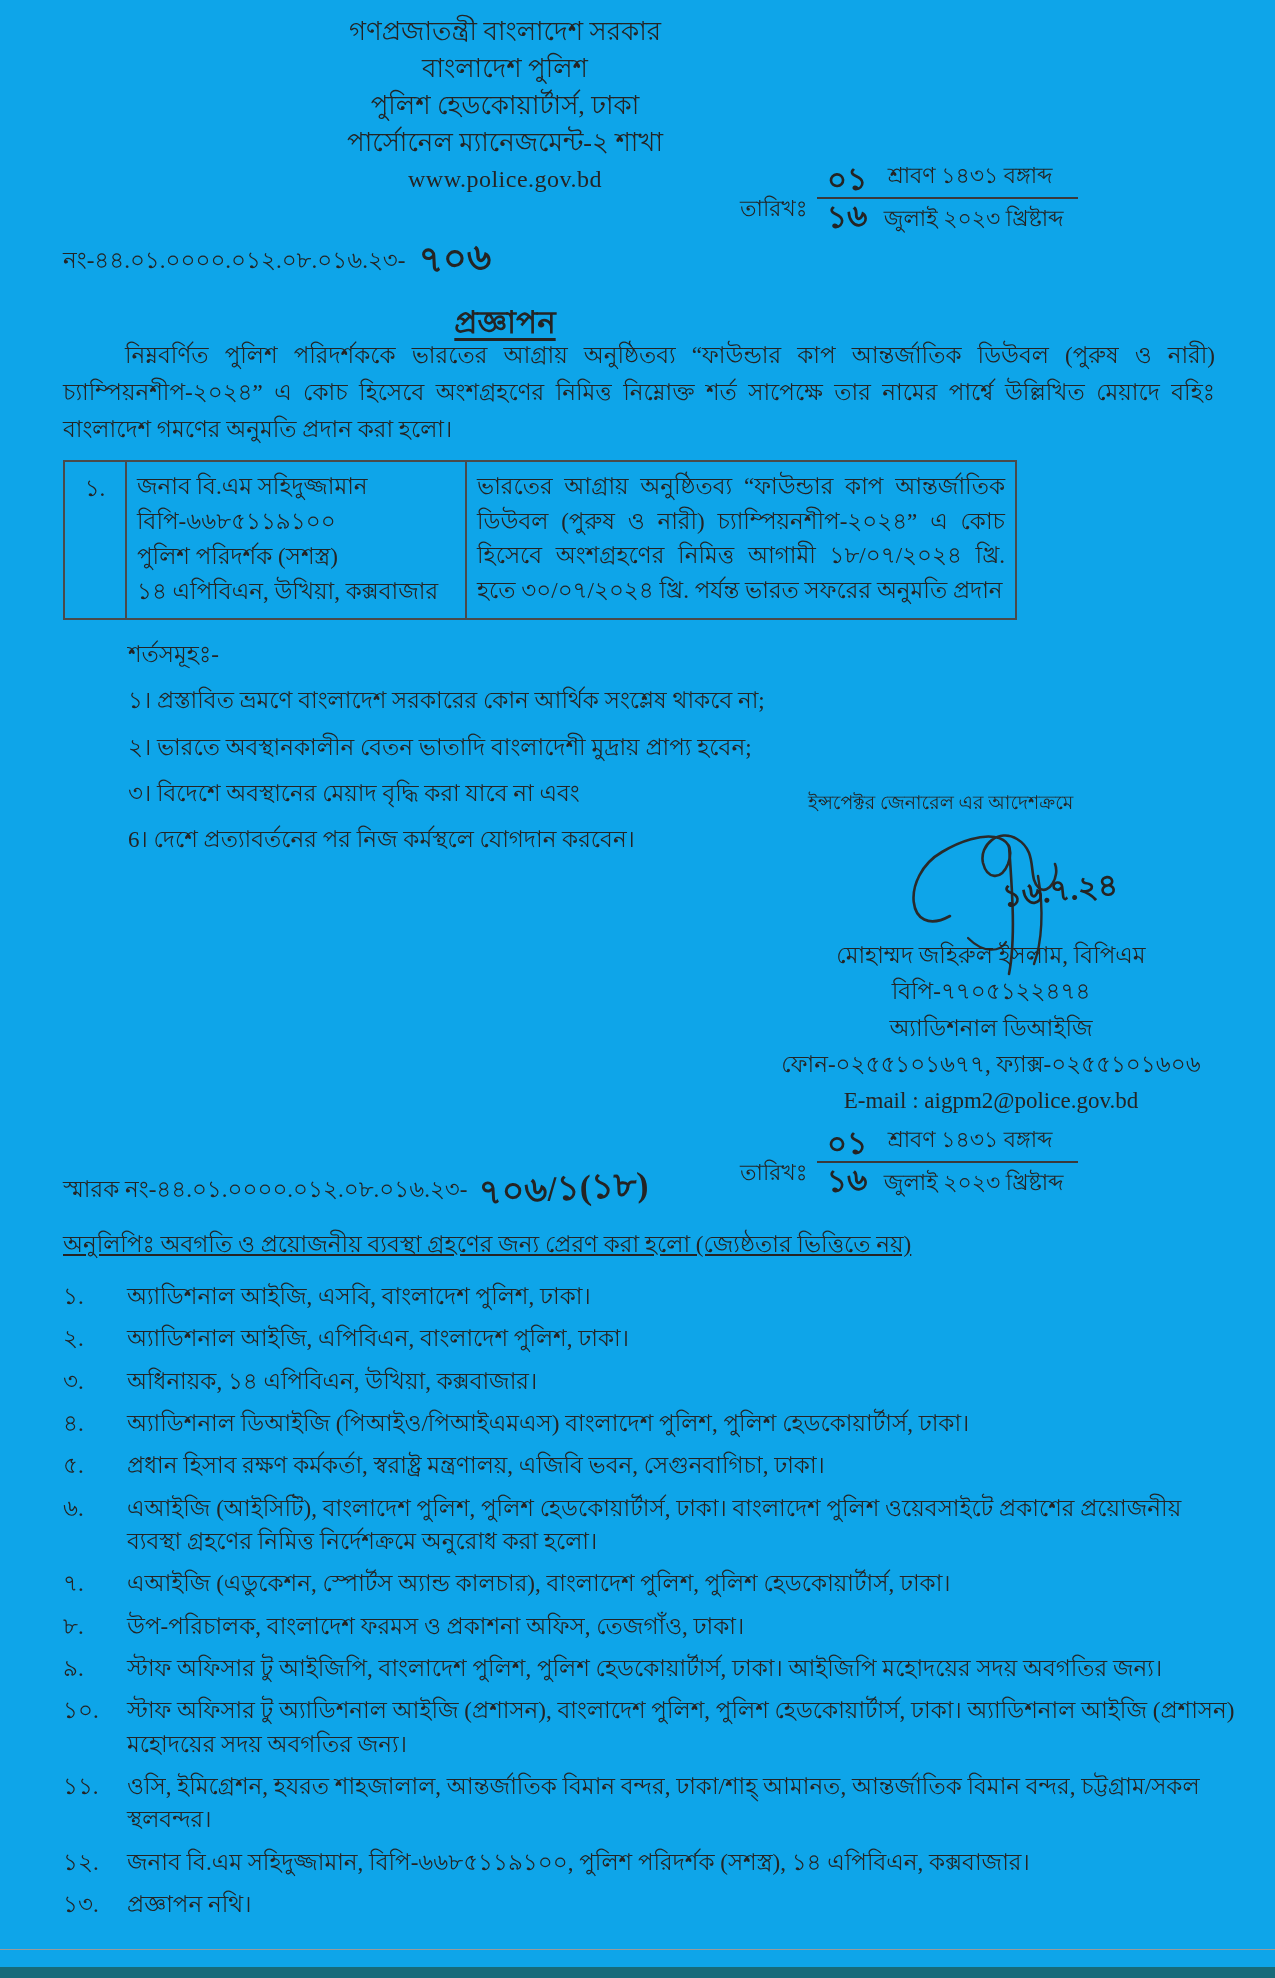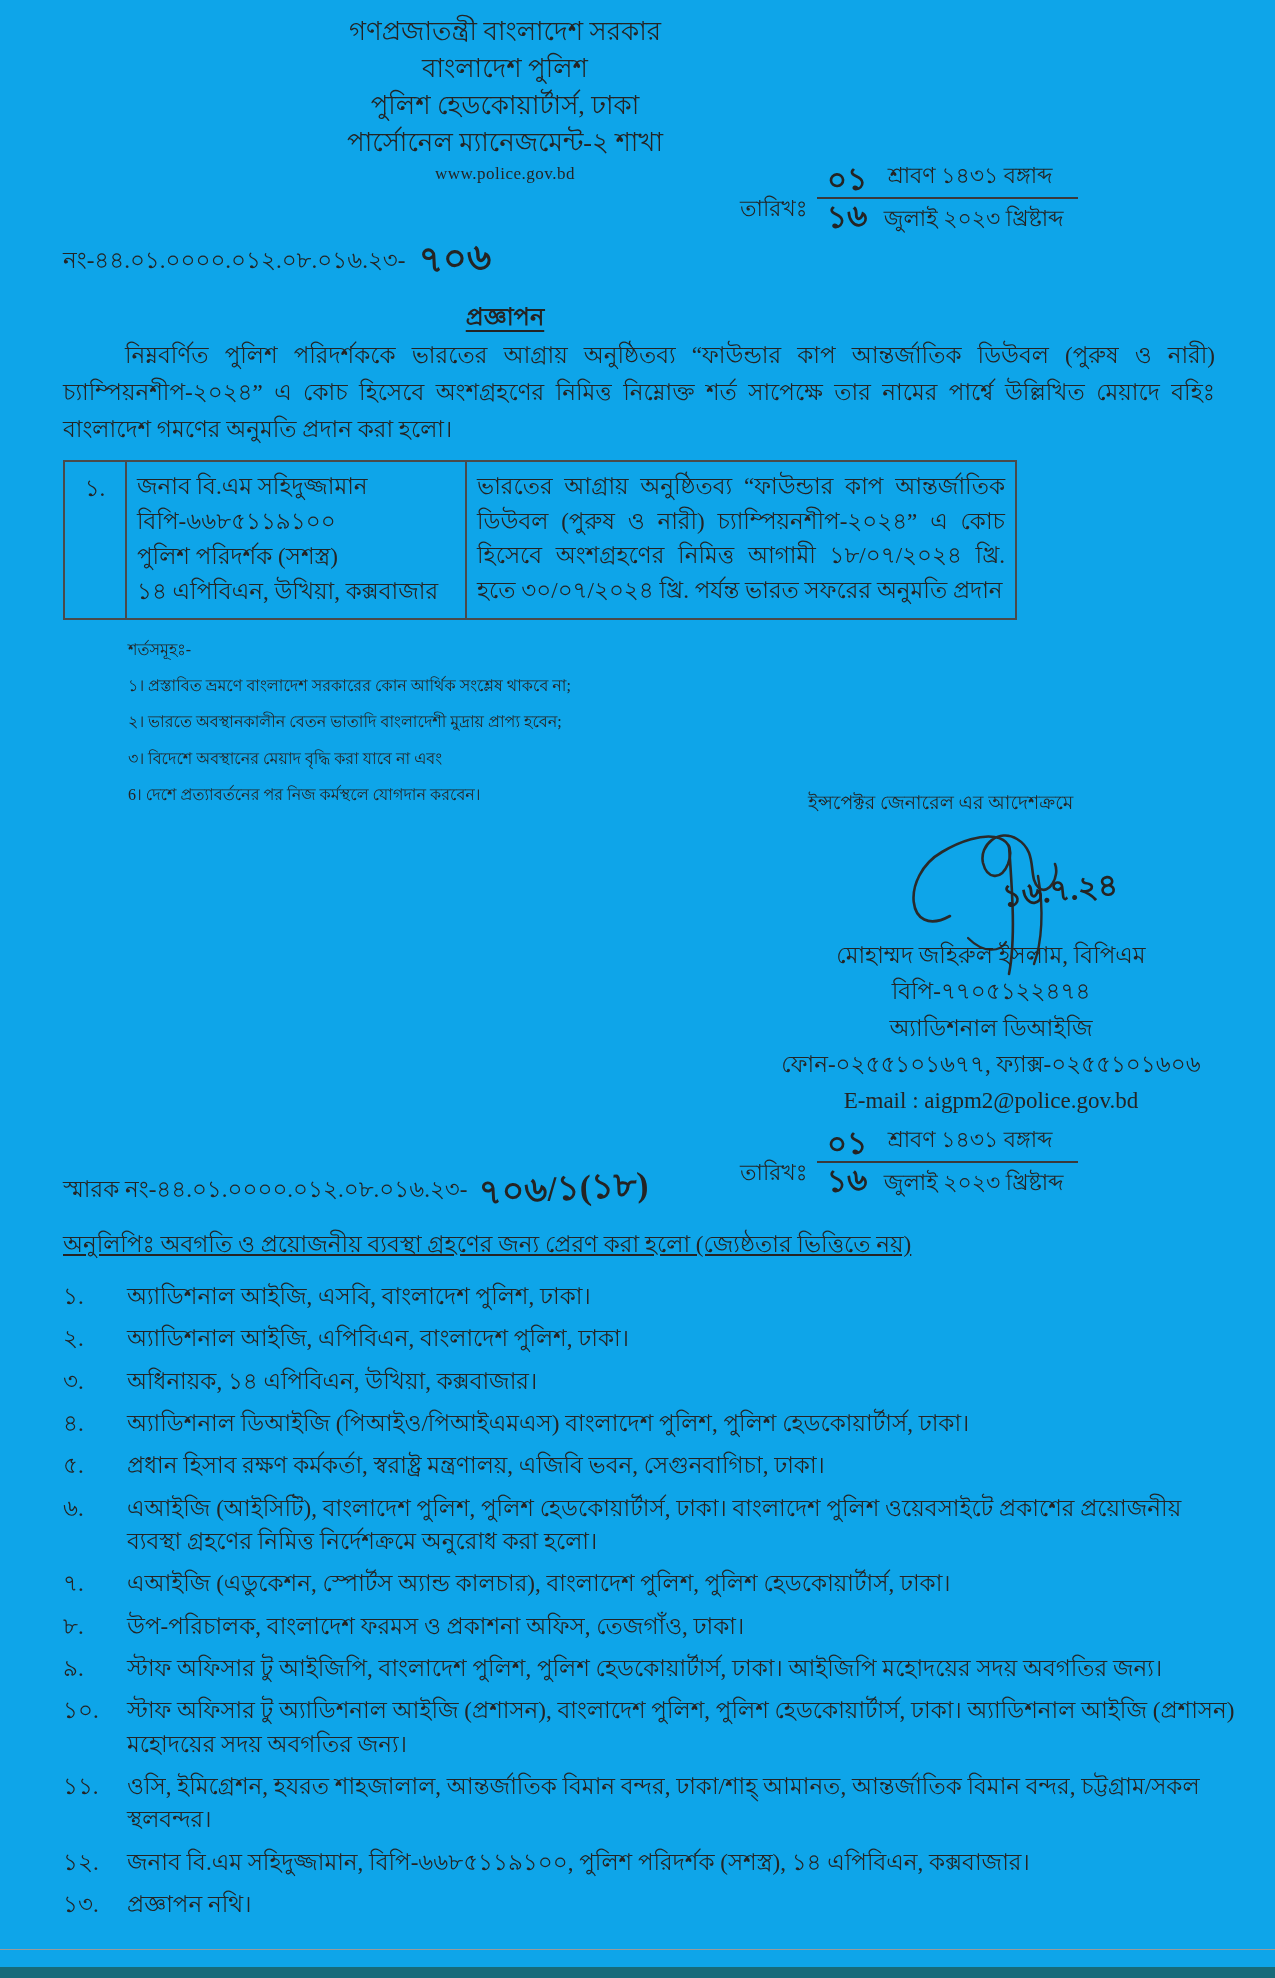--- a/index.html
+++ b/index.html
@@ -7,47 +7,47 @@
     position:relative;
     width:1275px;height:1978px;
     margin:0 auto;
     background:#0ea5e9;
     font-family:"Liberation Serif","DejaVu Serif",serif;
     color:#242424;
     overflow:hidden;
   }
   
   .header{position:absolute;top:14px;left:0;width:1010px;text-align:center;font-size:26px;line-height:1.42;}
-  .header .site{font-size:17px;letter-spacing:.5px;}
+  .header .site{font-size:24px;letter-spacing:.5px;}
   
   .memo-row{position:absolute;top:226px;left:63px;font-size:23px;white-space:nowrap;}
   .hand{display:inline-block;font-weight:600;transform:rotate(-3deg);}
   .memo-row .hand{font-size:37px;margin-left:14px;position:relative;top:3px;}
   
   .dateblock{position:absolute;display:flex;align-items:flex-end;font-size:22px;}
   .dateblock .date-label{padding-bottom:10px;margin-right:10px;}
   .date-frac{display:inline-block;}
   .date-top{display:flex;align-items:flex-end;gap:20px;padding:0 14px 2px 10px;border-bottom:2px solid #3a3a3a;}
   .date-bottom{display:flex;align-items:flex-start;gap:16px;padding:2px 14px 0 10px;}
   .date-frac .hand{font-size:31px;line-height:1;}
   .dateblock-1{top:158px;left:740px;}
   .dateblock-2{top:1122px;left:740px;}
   
-  .title{position:absolute;top:298px;left:0;width:1010px;text-align:center;font-size:24px;font-weight:bold;}
+  .title{position:absolute;top:298px;left:0;width:1010px;text-align:center;font-size:31px;font-weight:bold;}
   .title span{text-decoration:underline;text-underline-offset:5px;}
   
   .intro{position:absolute;top:338px;left:63px;width:1152px;font-size:23px;line-height:1.6;text-align:justify;text-indent:62px;}
   
   .permit-table{position:absolute;top:460px;left:63px;border-collapse:collapse;font-size:23px;}
   .permit-table td{border:2px solid #4a4a4a;vertical-align:top;padding:8px 10px;}
   .td-serial{width:40px;text-align:center;}
   .td-officer{width:318px;line-height:1.52;}
   .td-permission{width:528px;line-height:1.5;text-align:justify;}
   
-  .conditions{position:absolute;top:638px;left:128px;font-size:16px;line-height:1.45;}
+  .conditions{position:absolute;top:638px;left:128px;font-size:23px;line-height:1.45;}
   .conditions .cond-item{margin-top:13px;}
   
   .by-order{position:absolute;top:788px;left:808px;font-size:19px;text-align:right;}
   .sig-scribble{position:absolute;top:818px;left:888px;}
   .sig-date-hand{position:absolute;top:866px;left:1002px;font-size:31px;font-weight:600;transform:rotate(-6deg);}
   .sig-block{position:absolute;top:938px;left:756px;width:470px;text-align:center;font-size:23px;line-height:1.58;}
   
   .smarok-row{position:absolute;top:1158px;left:63px;font-size:23px;white-space:nowrap;}
   .smarok-row .hand{font-size:35px;margin-left:12px;position:relative;top:3px;}
   

